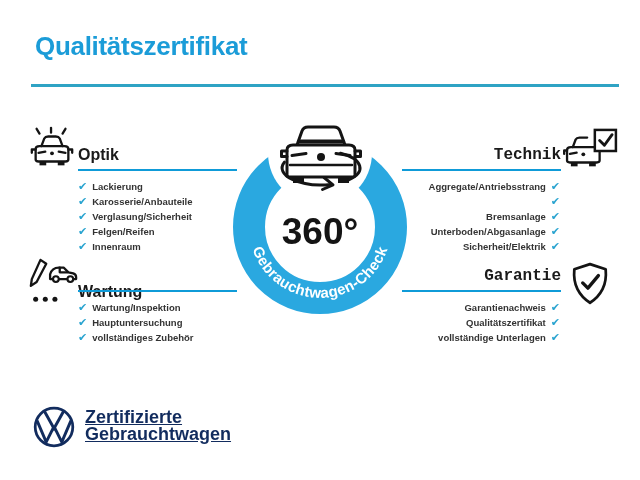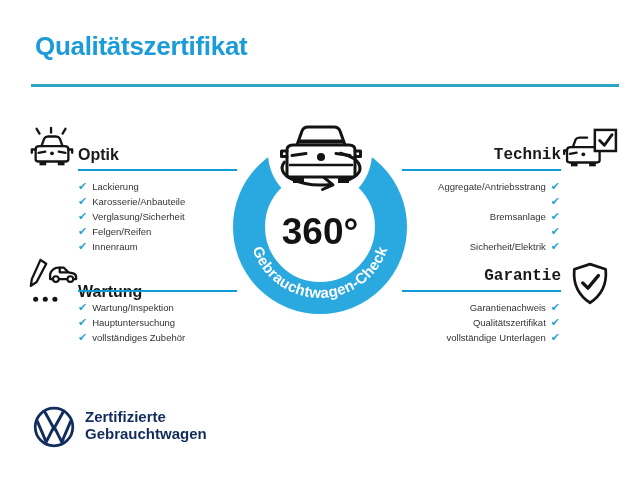--- a/index.html
+++ b/index.html
@@ -17,32 +17,32 @@
   .section-title{position:absolute;font-size:16px;font-weight:bold;color:#1a1a1a;width:159px;}
   .t-left{left:78px;text-align:left;}
   .t-right{left:402px;text-align:right;font-family:Liberation Mono, monospace;}
   .sec-underline{position:absolute;width:159px;height:2px;background:#0f9bd8;}
   .u-left{left:78px;}
   .u-right{left:402px;}
 
   .list{position:absolute;display:flex;flex-direction:column;}
   .list .check-item{display:flex;align-items:center;height:15px;}
   .check{font-size:11px;font-weight:bold;color:#2aa4d0;line-height:15px;}
-  .item-label{font-size:9.5px;font-weight:400;color:#333333;line-height:15px;}
+  .item-label{font-size:9.5px;font-weight:700;color:#333333;line-height:15px;}
   .list.left{left:78px;align-items:flex-start;}
   .list.left .check{margin-right:5px;}
   .list.right{left:320px;width:240px;align-items:flex-end;}
   .list.right .check-item{flex-direction:row-reverse;}
   .list.right .check{margin-left:5px;}
 
   .side-icon{position:absolute;}
 
   
   .vw-logo{position:absolute;left:32px;top:405px;}
-  .footer-text{position:absolute;left:85px;top:409px;font-size:15px;font-weight:bold;color:#122c5e;line-height:16.5px;}
+  .footer-text{position:absolute;left:85px;top:409px;font-size:18px;font-weight:bold;color:#122c5e;line-height:16.5px;text-decoration:underline;}
 </style>
 </head>
 <body>
 
 <div class="stage">
 
   <div class="page-title">Qualitätszertifikat</div>
   <div class="header-rule"></div>
 
   <svg class="center-graphic" width="200" height="235" viewBox="0 0 200 235">
@@ -143,20 +143,21 @@
       </div>
       <div class="check-item">
         <span class="check">✔</span>
       </div>
       <div class="check-item">
         <span class="check">✔</span>
         <span class="item-label">Bremsanlage</span>
       </div>
       <div class="check-item">
         <span class="check">✔</span>
+        <span class="item-label">Unterboden/Abgasanlage</span>
       </div>
       <div class="check-item">
         <span class="check">✔</span>
         <span class="item-label">Sicherheit/Elektrik</span>
       </div>
     </div>
 
   <svg class="side-icon" style="left:27px;top:257px;" width="52" height="50" viewBox="0 0 54 50">
     <g stroke="#141414" stroke-width="2.4" fill="none" stroke-linecap="round" stroke-linejoin="round">
       <path d="M 14 2 L 20 6 L 10 25 L 4 29 L 5 22 Z"></path>

